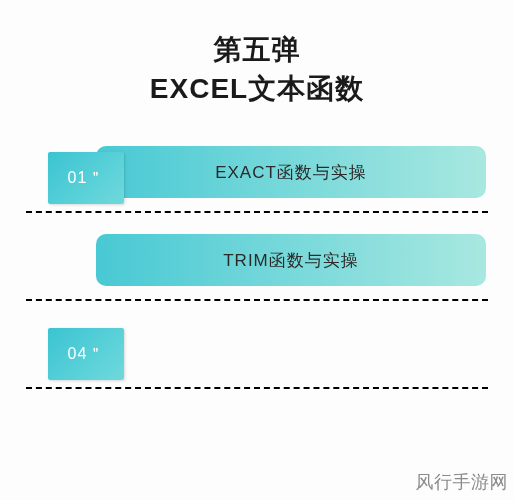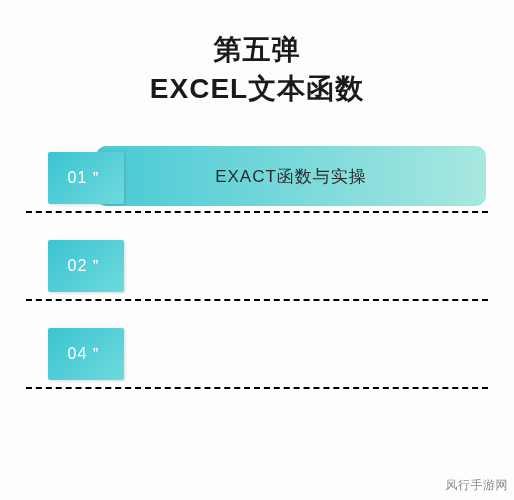--- a/index.html
+++ b/index.html
@@ -36,21 +36,21 @@
     }
     .item-row {
       position: relative;
       height: 62px;
     }
     .item-label {
       position: absolute;
       left: 68px;
       right: 0;
       top: 0;
-      height: 60px;
+      height: 52px;
       background: linear-gradient(90deg, #48c9d4 0%, #a8e8e0 100%);
       border-radius: 10px;
       display: flex;
       align-items: center;
       justify-content: center;
       font-size: 17px;
       color: #2a2a2a;
       letter-spacing: 1px;
     }
     .item-num {
@@ -76,21 +76,21 @@
       left: -2px;
       right: -2px;
       bottom: -5px;
       border-bottom: 2px dashed #000000;
       height: 0;
     }
     .watermark {
       position: absolute;
       right: 6px;
       bottom: 6px;
-      font-size: 12px;
+      font-size: 18px;
       color: #8b8b8b;
       letter-spacing: 0.5px;
     }
   </style>
 </head>
 <body>
 
 <div class="content">
   <div class="title-block">
     <div class="title-line">第五弹</div>
@@ -99,21 +99,21 @@
 
   <div class="items">
 
     <div class="item-row">
       <div class="item-label">EXACT函数与实操</div>
       <div class="item-num">01＂</div>
       <div class="dashed-line"></div>
     </div>
 
     <div class="item-row">
-      <div class="item-num">02＂</div>
+      <div class="item-label">TRIM函数与实操</div>
       <div class="dashed-line"></div>
     </div>
 
     <div class="item-row">
       <div class="item-num">04＂</div>
       <div class="dashed-line"></div>
     </div>
 
   </div>
 </div>

